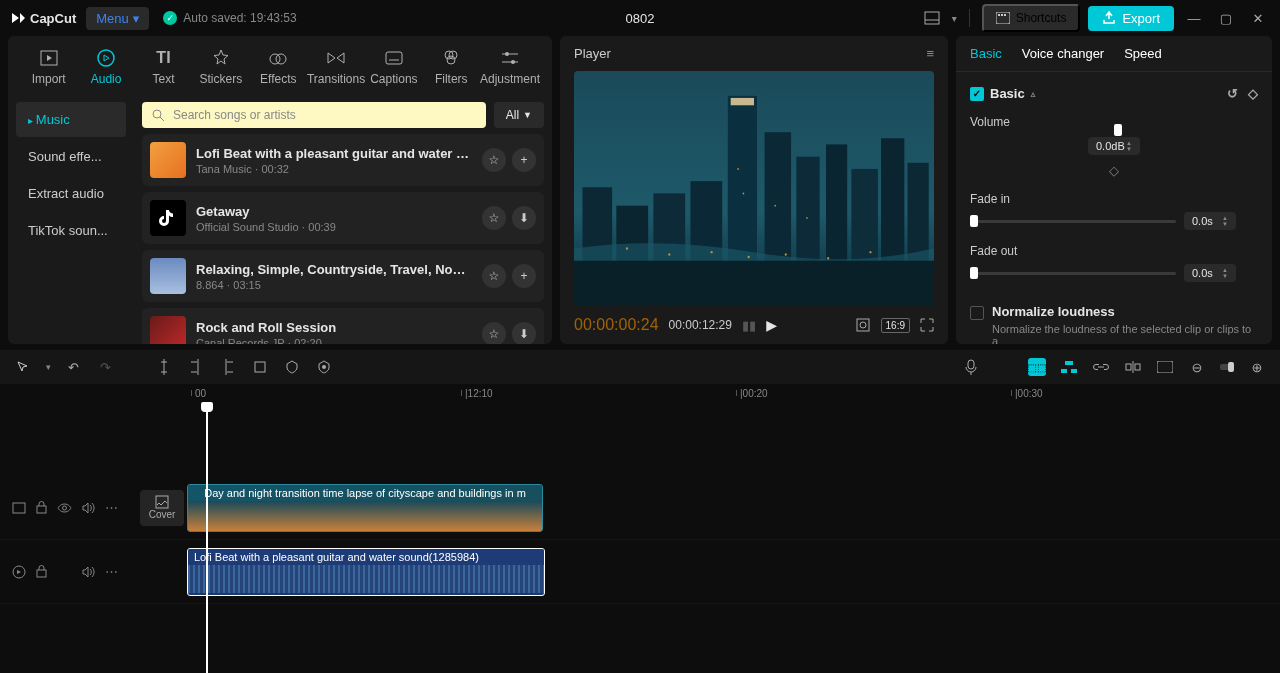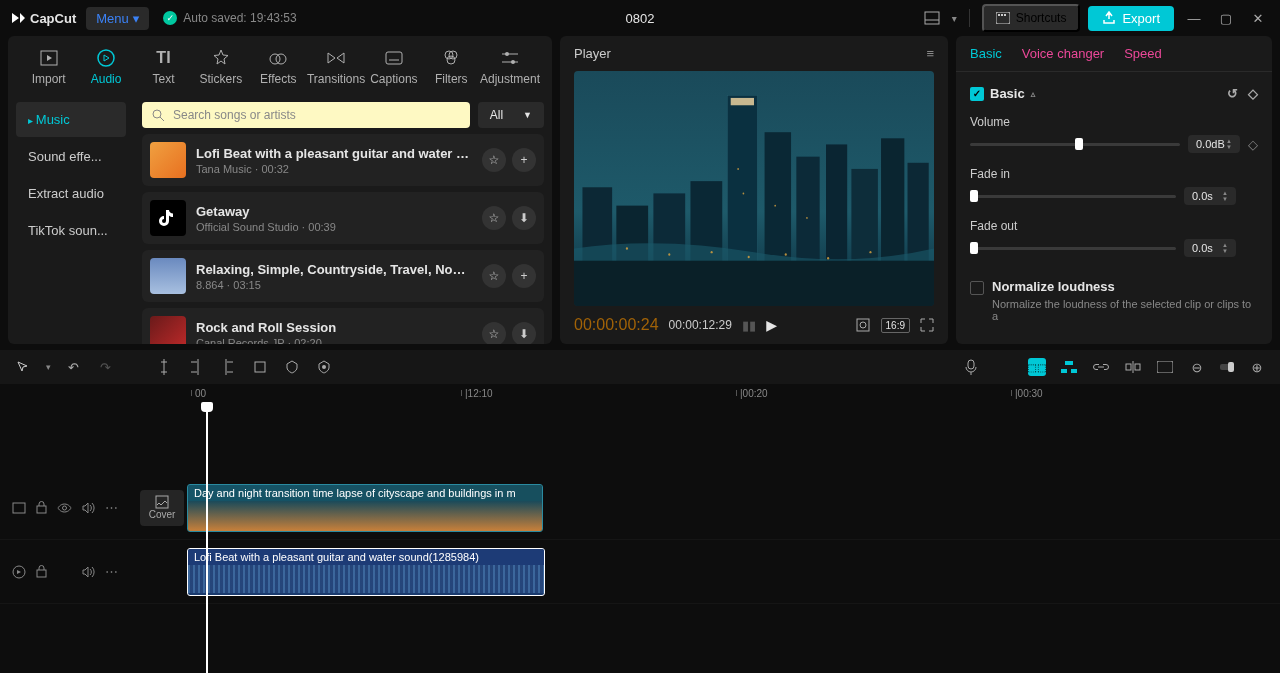--- a/index.html
+++ b/index.html
@@ -21,39 +21,39 @@
 .tab.active { color: #00c8d6; }
 .tab-icon { width: 20px; height: 20px; display:flex;align-items:center;justify-content:center; }
 .left-body { display: flex; flex: 1; overflow:hidden; }
 .sidebar { width: 126px; padding: 8px; display: flex; flex-direction: column; gap: 2px; }
 .side-item { padding: 10px 12px; border-radius: 4px; color: #ccc; font-size: 13px; white-space:nowrap; overflow:hidden; text-overflow:ellipsis; }
 .side-item.active { background: #2a2a2a; color: #00c8d6; }
 .side-item.active::before { content:"▸ "; font-size:10px; }
 .songs-area { flex: 1; padding: 8px; display: flex; flex-direction: column; gap: 6px; overflow:hidden; }
 .search-row { display: flex; gap: 8px; }
 .search-box { flex: 1; background: #fef9c3; border-radius: 4px; padding: 6px 10px; display: flex; align-items: center; gap: 8px; color: #888; font-size:12px; }
-.all-btn { background: #2a2a2a; padding: 6px 12px; border-radius: 4px; font-size:12px; display:flex;align-items:center;gap:20px; }
+.all-btn { background: #2a2a2a; padding: 6px 12px; border-radius: 4px; font-size:12px; display:flex;align-items:center;gap:4px; }
 .song-row { background: #222; border-radius: 6px; padding: 8px; display: flex; align-items: center; gap: 10px; }
 .song-thumb { width: 36px; height: 36px; border-radius: 4px; flex-shrink:0; }
 .song-info { flex: 1; overflow:hidden; }
 .song-title { font-size: 13px; font-weight: 600; white-space:nowrap; overflow:hidden; text-overflow:ellipsis; }
 .song-sub { font-size: 11px; color: #888; margin-top:2px; }
 .song-actions { display: flex; gap: 6px; }
 .circ-btn { width: 24px; height: 24px; border-radius: 50%; background: #333; display:flex;align-items:center;justify-content:center;color:#ccc; font-size:12px; }
 .player-panel { flex: 1; background: #1a1a1a; border-radius: 6px; display: flex; flex-direction: column; padding: 0; overflow:hidden; }
 .player-header { display:flex; justify-content:space-between; padding:10px 14px; font-size:13px; color:#ccc; }
 .player-preview { flex:1; margin: 0 14px; border-radius:4px; overflow:hidden; position:relative; }
 .player-controls { display:flex; align-items:center; padding:10px 14px; gap:10px; }
 .tc-current { color:#a16207; font-size:16px; }
 .tc-total { color:#ccc; font-size:12px; }
 .player-right-ctrls { margin-left:auto; display:flex; gap:10px; align-items:center; }
 .aspect-box { border:1px solid #666; padding:1px 4px; font-size:10px; border-radius:2px; }
 .right-panel { width: 316px; background: #1a1a1a; border-radius: 6px; display:flex; flex-direction:column; overflow:hidden; }
 .rp-tabs { display:flex; padding: 10px 14px; gap: 20px; border-bottom:1px solid #2a2a2a; }
-.rp-tab { font-size:13px; color:#ec4899; font-weight:500; }
+.rp-tab { font-size:13px; color:#ffffff; font-weight:500; }
 .rp-tab.active { color:#00c8d6; }
 .rp-body { padding: 14px; display:flex; flex-direction:column; gap:14px; overflow-y:auto; }
 .rp-section-head { display:flex; align-items:center; gap:6px; font-size:13px; font-weight:600; }
 .rp-check { width:14px;height:14px;background:#00c8d6;border-radius:2px;display:flex;align-items:center;justify-content:center;color:#000;font-size:10px; }
 .rp-head-right { margin-left:auto; display:flex; gap:10px; color:#aaa; }
 .rp-label { font-size:12px; color:#ccc; }
 .rp-slider-row { display:flex; align-items:center; gap:8px; }
 .rp-slider { flex:1; height:3px; background:#3a3a3a; border-radius:2px; position:relative; }
 .rp-slider-thumb { position:absolute; width:8px; height:12px; background:#fff; border-radius:2px; top:-5px; }
 .rp-value { background:#2a2a2a; padding:3px 8px; border-radius:4px; font-size:11px; min-width:52px; text-align:center; display:flex;align-items:center;justify-content:space-between; }
@@ -370,21 +370,21 @@
         <div class="rp-check">✓</div>
         <span>Basic</span>
         <span style="font-size:9px;color:#888;">▵</span>
         <div class="rp-head-right">
           <span>↺</span>
           <span>◇</span>
         </div>
       </div>
       <div>
         <div class="rp-label">Volume</div>
-        <div class="rp-slider-row" style="margin-top:6px;">
+        <div class="rp-slider-row" style="flex-direction:column;">
           <div class="rp-slider">
               <div class="rp-slider-thumb" style="left:50%;"></div>
             </div>
           <div class="rp-value">
               <span>0.0dB</span>
               <div class="rp-spin">
                 <span>▲</span>
                 <span>▼</span>
               </div>
             </div>
@@ -562,21 +562,21 @@
         <span>⋯</span>
       </div>
       <div class="cover-box">
         <svg width="14" height="14" viewBox="0 0 14 14">
             <path d="M2 10l2-2 2 2 4-4 2 2" fill="none" stroke="#aaa"></path>
             <rect x="1" y="1" width="12" height="12" fill="none" stroke="#aaa"></rect>
           </svg>
         <span>Cover</span>
       </div>
       <div class="track-clips">
-        <div class="clip-video" style="left:3px;width:356px;">
+        <div class="clip-video" style="left:3px;width:356px;text-align:center;">
           <div class="clip-video-title">Day and night transition time lapse of cityscape and buildings in m</div>
           <div class="clip-video-thumbs">
             <div class="vthumb" style="background:linear-gradient(180deg,#1a4a5a,#c8803a);"></div>
             <div class="vthumb" style="background:linear-gradient(180deg,#1a4a5a,#c8803a);"></div>
             <div class="vthumb" style="background:linear-gradient(180deg,#1a4a5a,#c8803a);"></div>
             <div class="vthumb" style="background:linear-gradient(180deg,#1a4a5a,#c8803a);"></div>
             <div class="vthumb" style="background:linear-gradient(180deg,#1a4a5a,#c8803a);"></div>
             <div class="vthumb" style="background:linear-gradient(180deg,#1a4a5a,#c8803a);"></div>
             <div class="vthumb" style="background:linear-gradient(180deg,#1a4a5a,#c8803a);"></div>
             <div class="vthumb" style="background:linear-gradient(180deg,#1a4a5a,#c8803a);"></div>

